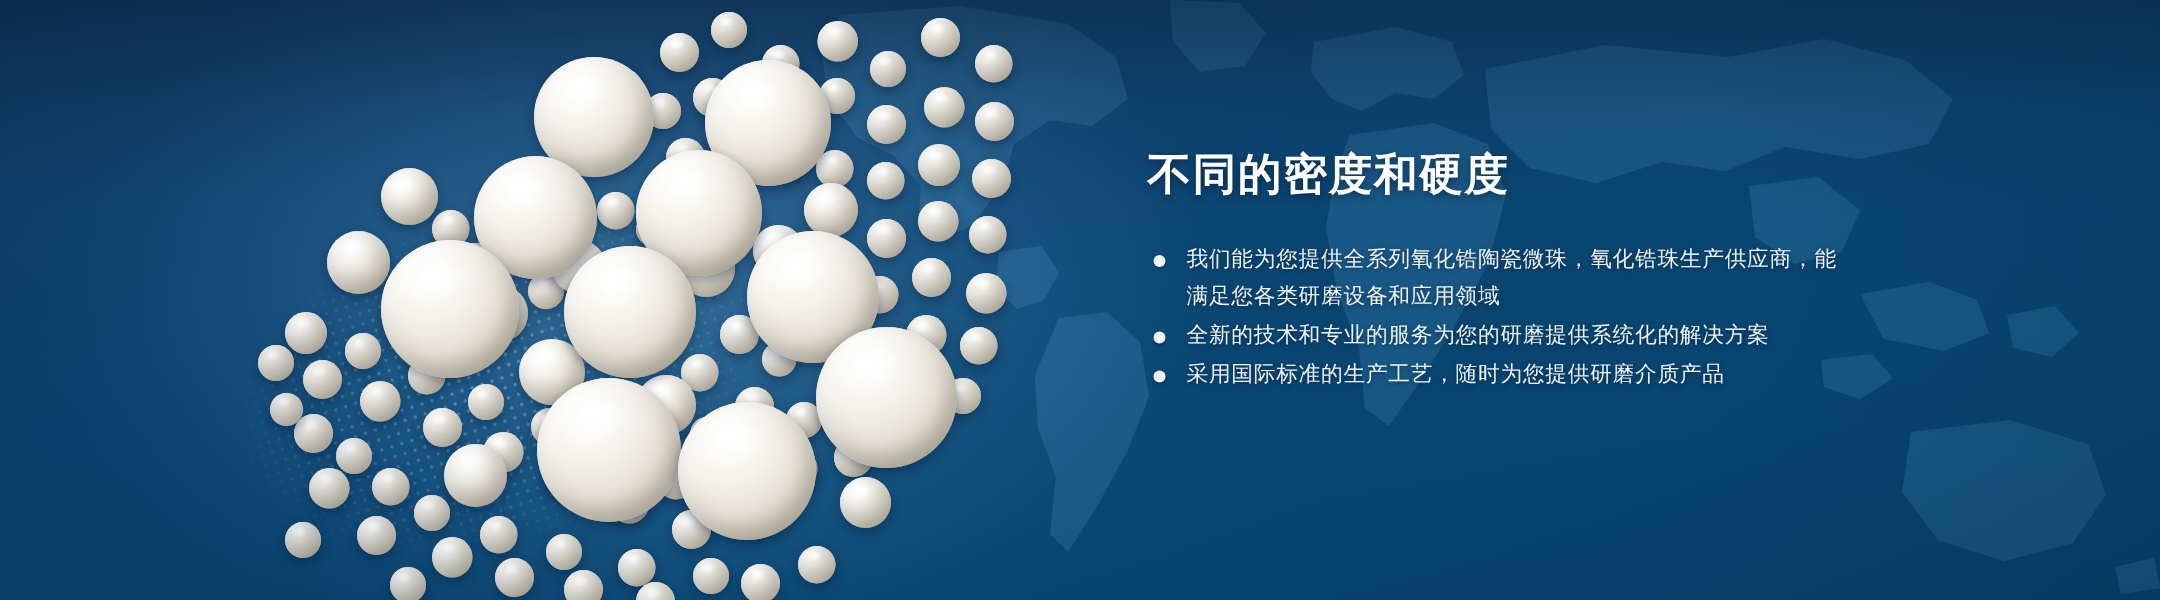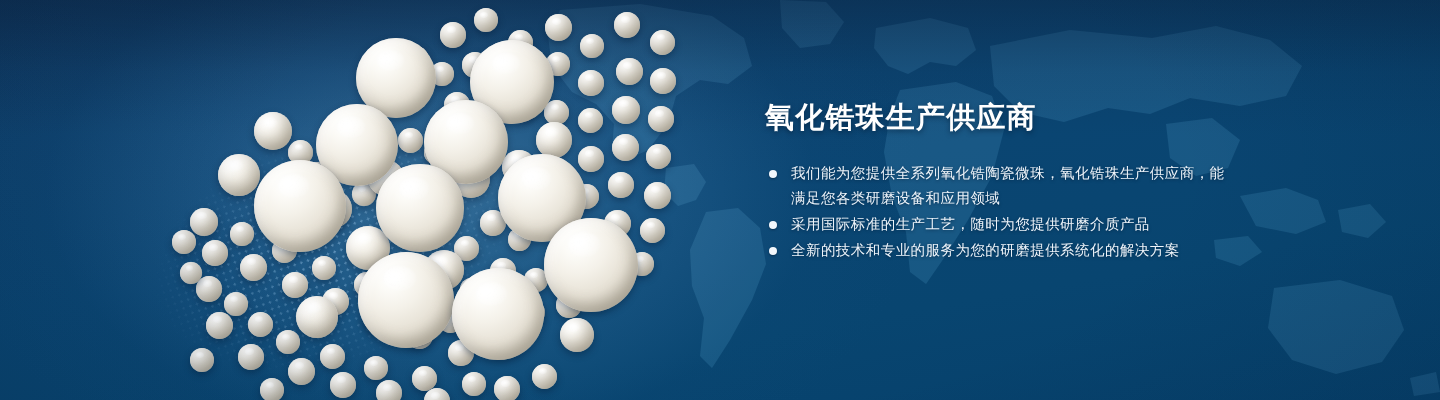--- a/index.html
+++ b/index.html
@@ -294,31 +294,31 @@
     <div class="bead" style="left:376px;top:164px;width:88px;height:88px;"></div>
     <div class="bead" style="left:498px;top:154px;width:88px;height:88px;"></div>
     <div class="bead" style="left:358px;top:252px;width:96px;height:96px;"></div>
     <div class="bead" style="left:452px;top:268px;width:92px;height:92px;"></div>
     <div class="bead" style="left:544px;top:218px;width:94px;height:94px;"></div>
   </div>
 
   <div class="bg-vignette"></div>
 
   <div class="copy">
-    <h1 class="headline">氧化锆珠生产供应商</h1>
+    <h1 class="headline">不同的密度和硬度</h1>
 
     <ul class="bullets">
       <li class="bullet">
         <span class="dot"></span>
         <span>我们能为您提供全系列氧化锆陶瓷微珠，氧化锆珠生产供应商，能满足您各类研磨设备和应用领域</span>
       </li>
       <li class="bullet">
         <span class="dot"></span>
-        <span>采用国际标准的生产工艺，随时为您提供研磨介质产品</span>
+        <span>全新的技术和专业的服务为您的研磨提供系统化的解决方案</span>
       </li>
       <li class="bullet">
         <span class="dot"></span>
-        <span>全新的技术和专业的服务为您的研磨提供系统化的解决方案</span>
+        <span>采用国际标准的生产工艺，随时为您提供研磨介质产品</span>
       </li>
     </ul>
   </div>
 
 </div>
 
 </body></html>

